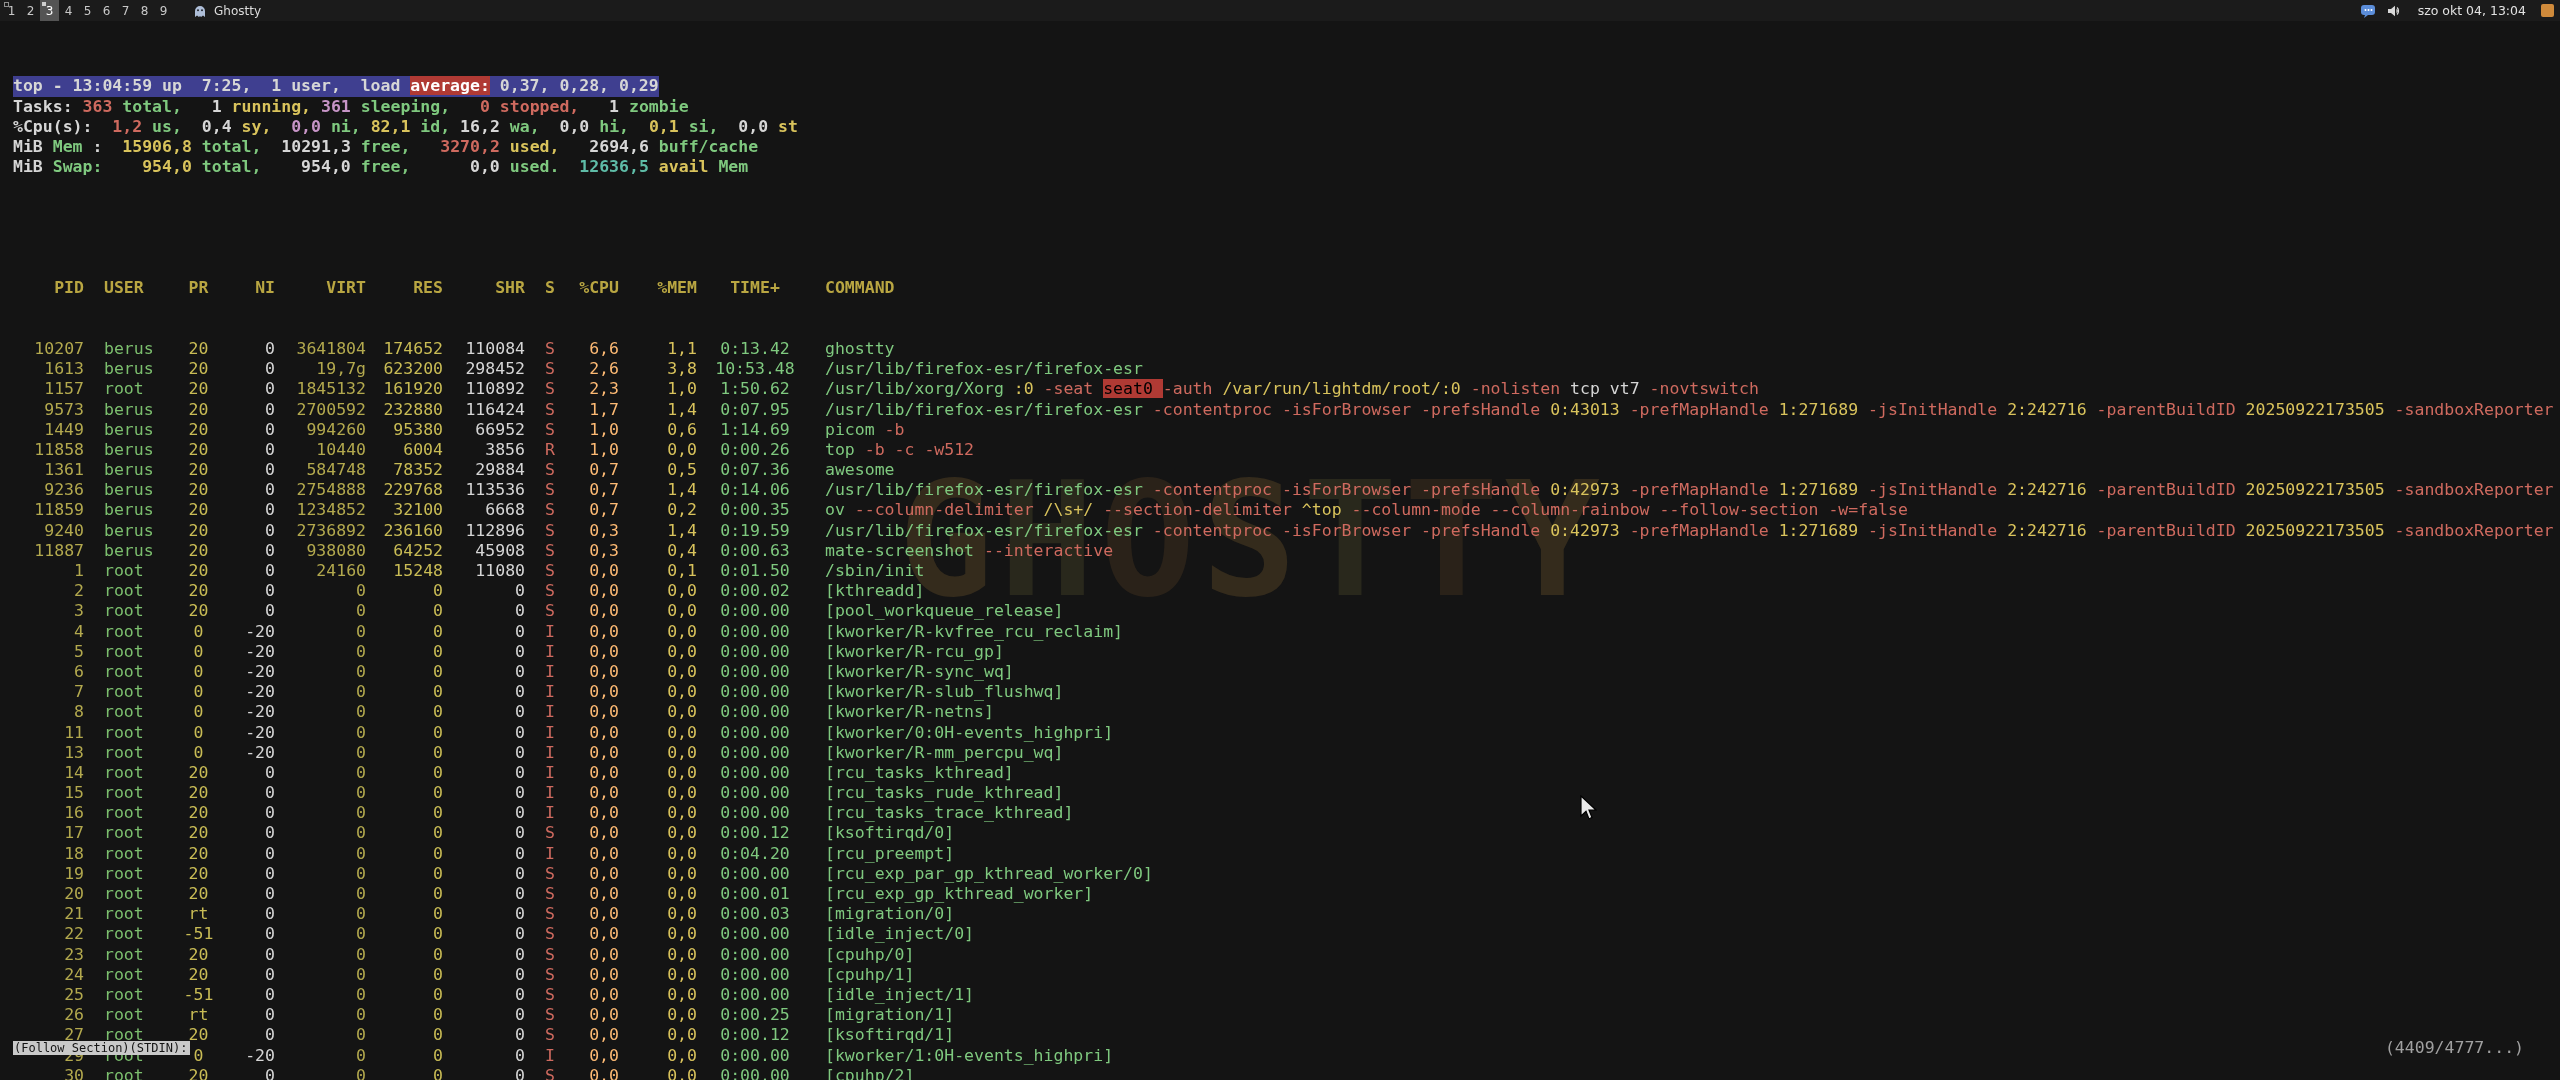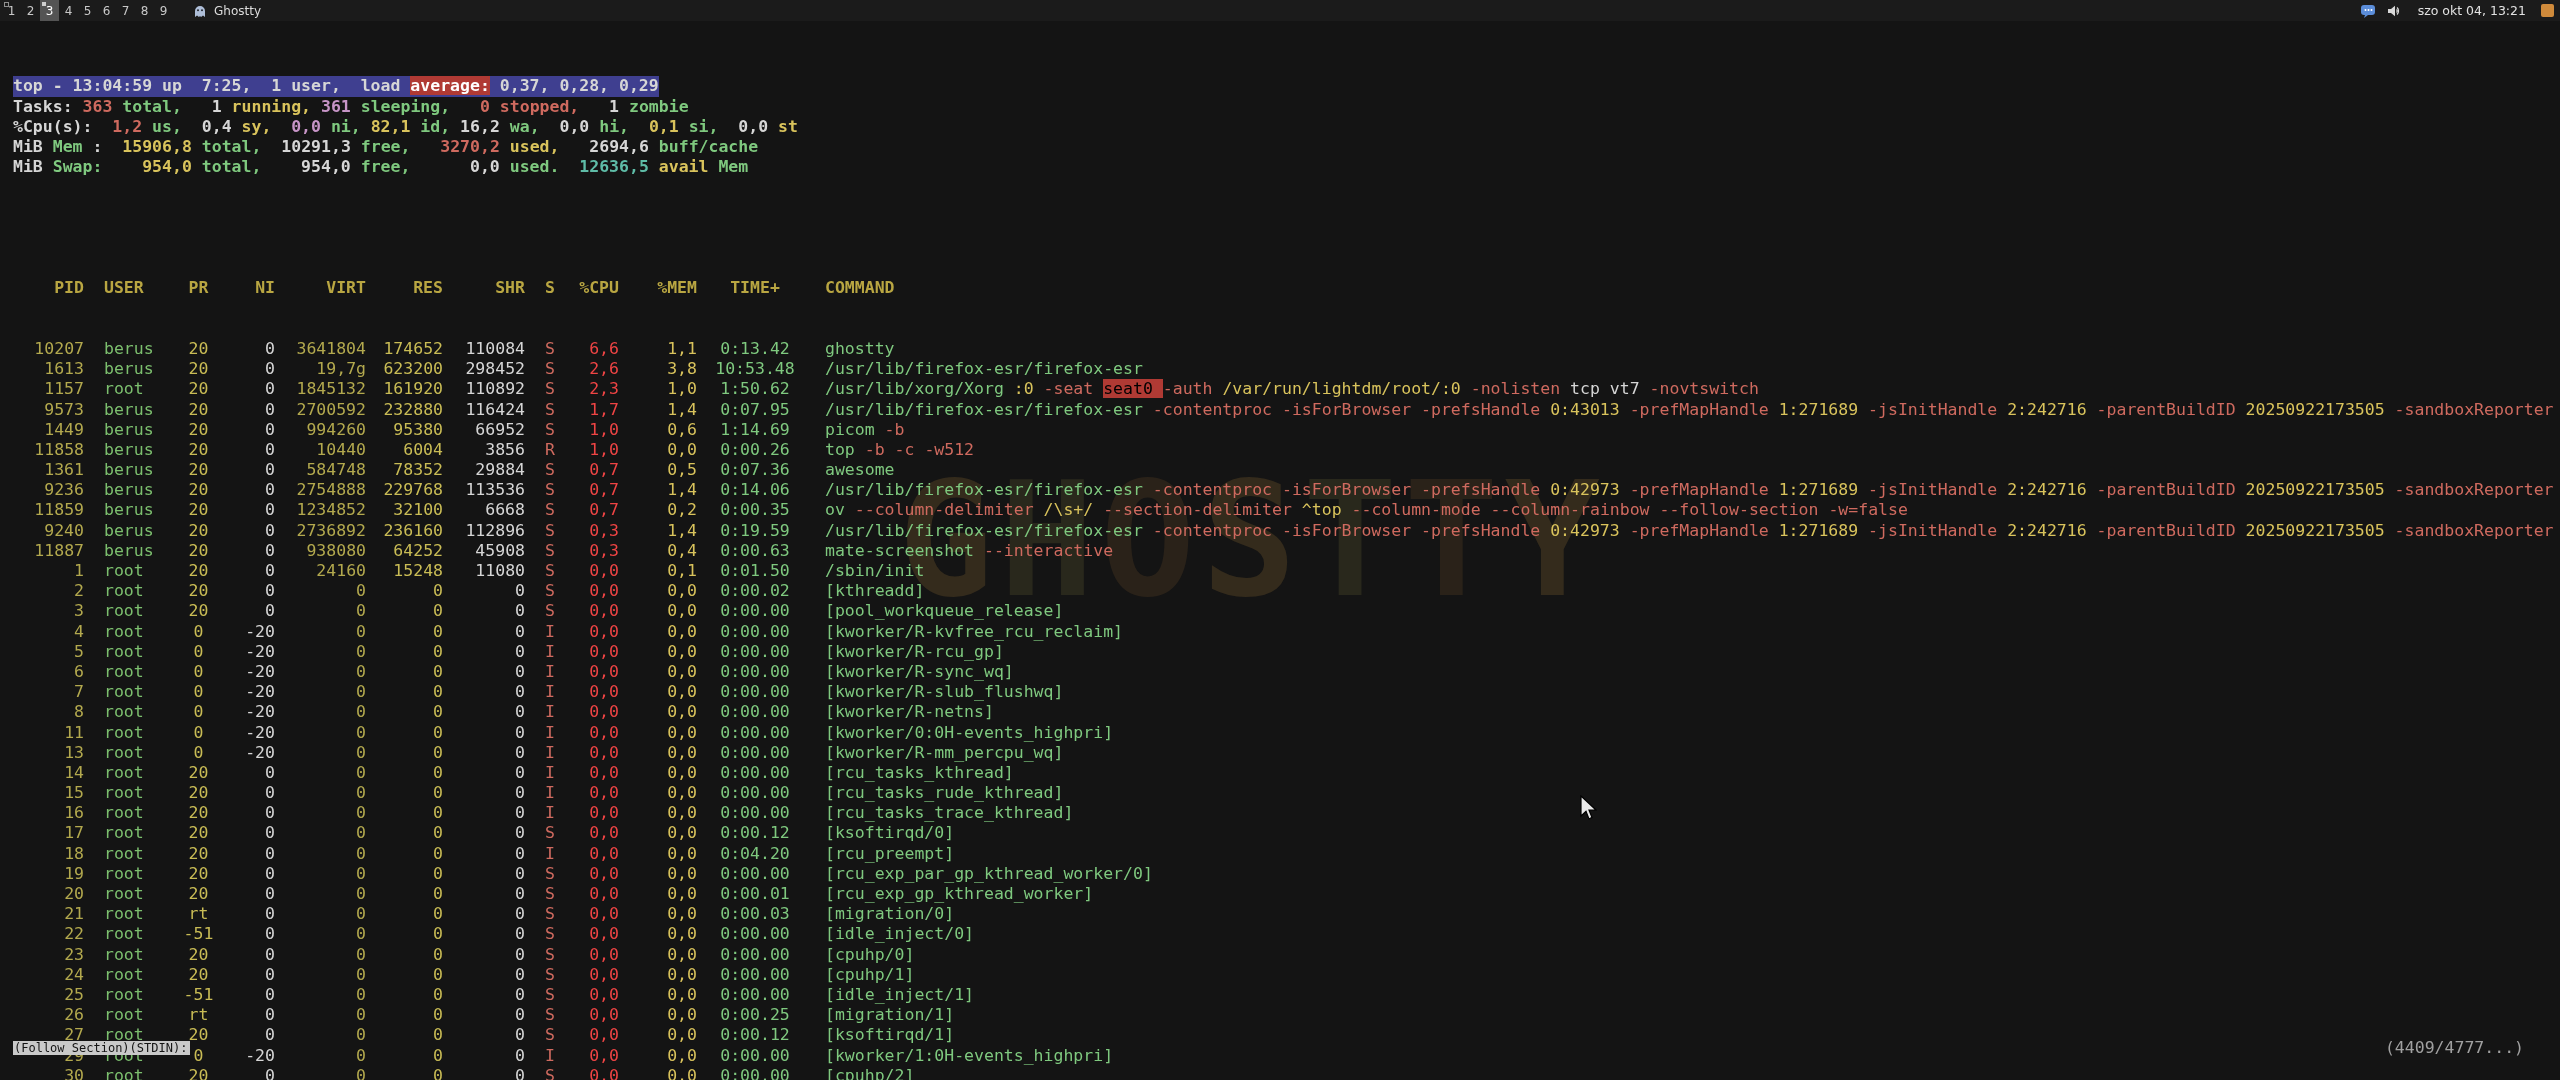--- a/index.html
+++ b/index.html
@@ -56,21 +56,21 @@
   .prow{display:flex;height:20.2px;gap:10px;}
   .prow>span{white-space:pre;flex:none;display:block;}
   .col-pid {width:71px;text-align:right;color:#b3a94e;}
   .col-user{width:60px;margin-left:10px;text-align:left;color:#7cbf6e;}
   .col-pr  {width:49px;text-align:center;color:#c9bc55;}
   .col-ni  {width:42px;text-align:right;color:#d6d6d6;}
   .col-virt{width:81px;text-align:right;color:#b3a94e;}
   .col-res {width:67px;text-align:right;color:#c9bc55;}
   .col-shr {width:72px;text-align:right;color:#d6d6d6;}
   .col-s   {width:20px;text-align:right;color:#cf6a5f;}
-  .col-cpu {width:54px;text-align:right;color:#ef4444;}
+  .col-cpu {width:54px;text-align:right;color:#fdba74;}
   .col-mem {width:68px;text-align:right;color:#d9c35c;}
   .col-time{width:96px;text-align:center;color:#7fc97f;}
   .col-cmd {flex:1 1 auto;margin-left:12px;overflow:hidden;color:#7fc97f;}
   .hdr>span{color:var(--hdr) !important;font-weight:bold;}
   
   .tk-cmd{color:#7fc97f;}
   .tk-flag{color:#cf6a5f;}
   .tk-val{color:#d9c35c;}
   .tk-arg{color:#d6d6d6;}
   .tk-hl{background:var(--hl);color:#000000;}
@@ -136,21 +136,21 @@
           <circle cx="11.5" cy="7" r="1" fill="#ffffff"></circle>
       </svg>
     </span>
     <span class="tray-ic">
       <svg width="16" height="16" viewBox="0 0 16 16">
         <path d="M2 6h3l4-3.2v10.4L5 10H2z" fill="#d8d8d8"></path>
         <path d="M11 4.5c2 1.8 2 5.2 0 7" stroke="#d8d8d8" stroke-width="1.3" fill="none"></path>
         <path d="M10.5 6.5c1 .9 1 2.1 0 3" stroke="#d8d8d8" stroke-width="1.3" fill="none"></path>
       </svg>
     </span>
-    <span class="clock">szo okt 04, 13:21</span>
+    <span class="clock">szo okt 04, 13:04</span>
     <span class="tray-sq"></span>
   </div>
 </div>
 
 <div class="term">
   <div class="watermark"><span class="wm-0">G</span><span class="wm-1">H</span><span class="wm-2">O</span><span class="wm-0">S</span><span class="wm-1">T</span><span class="wm-2">T</span><span class="wm-0">Y</span></div>
   <div class="content">
     <div><div class="line"><span class="selline"><span class="c-w">top - 13:04:59 up  7:25,  1 user,  load </span><span class="c-hl">average:</span><span class="c-w"> 0,37, 0,28, 0,29</span></span></div><div class="line"><span><span class="c-w">Tasks: </span><span class="c-r">363 </span><span class="c-g">total,   </span><span class="c-w">1 </span><span class="c-y">running, </span><span class="c-m">361 </span><span class="c-g">sleeping,   </span><span class="c-r">0 </span><span class="c-r">stopped,   </span><span class="c-w">1 </span><span class="c-g">zombie</span></span></div><div class="line"><span><span class="c-w">%Cpu(s):  </span><span class="c-r">1,2 </span><span class="c-g">us,  </span><span class="c-w">0,4 </span><span class="c-y">sy,  </span><span class="c-m">0,0 </span><span class="c-g">ni, </span><span class="c-y">82,1 </span><span class="c-g">id, </span><span class="c-w">16,2 </span><span class="c-g">wa,  </span><span class="c-w">0,0 </span><span class="c-g">hi,  </span><span class="c-y">0,1 </span><span class="c-g">si,  </span><span class="c-w">0,0 </span><span class="c-y">st</span></span></div><div class="line"><span><span class="c-w">MiB </span><span class="c-g">Mem </span><span class="c-w">:  </span><span class="c-y">15906,8 </span><span class="c-g">total,  </span><span class="c-w">10291,3 </span><span class="c-g">free,   </span><span class="c-r">3270,2 </span><span class="c-y">used,   </span><span class="c-w">2694,6 </span><span class="c-g">buff/cache</span></span></div><div class="line"><span><span class="c-w">MiB </span><span class="c-g">Swap:    </span><span class="c-y">954,0 </span><span class="c-g">total,    </span><span class="c-w">954,0 </span><span class="c-g">free,      </span><span class="c-w">0,0 </span><span class="c-g">used.  </span><span class="c-t">12636,5 </span><span class="c-y">avail </span><span class="c-g">Mem</span></span></div></div>
     <div class="line"></div>
     <div class="prow hdr"><span class="col-pid">PID</span><span class="col-user">USER</span><span class="col-pr">PR</span><span class="col-ni">NI</span><span class="col-virt">VIRT</span><span class="col-res">RES</span><span class="col-shr">SHR</span><span class="col-s">S</span><span class="col-cpu">%CPU</span><span class="col-mem">%MEM</span><span class="col-time">TIME+</span><span class="col-cmd">COMMAND</span></div>

